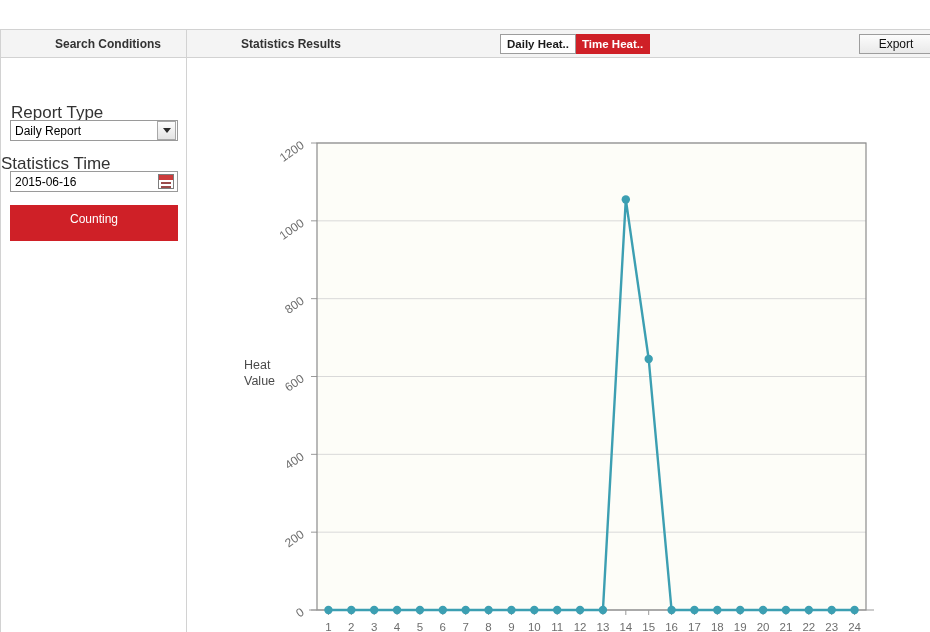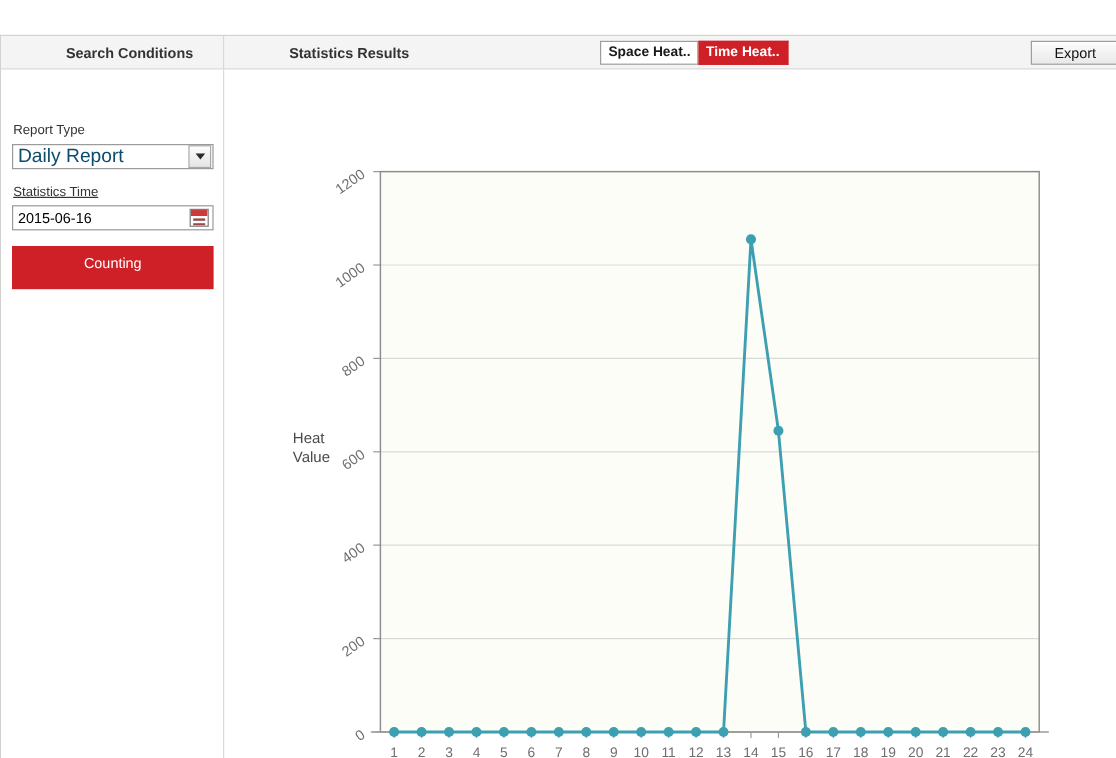--- a/index.html
+++ b/index.html
@@ -80,41 +80,41 @@
   .left-body {
     position: absolute;
     left: 0; top: 28px;
     width: 186px; height: 575px;
     border-right: 1px solid #d2d2d2;
     background: #ffffff;
   }
 
   .field-label {
     position: absolute;
-    font-size: 11px;
+    font-size: 17px;
     color: #333333;
     white-space: nowrap;
     text-align: center;
   }
   .lbl-report-type { left: 10px; top: 45px; }
-  .lbl-stats-time { left: 10px; top: 96px; text-decoration: underline; }
+  .lbl-stats-time { left: 0; top: 96px; }
 
   
   .select-box {
     position: absolute;
     left: 9px; top: 62px;
     width: 168px; height: 21px;
     border: 1px solid #9a9a9a;
     background: #ffffff;
     display: flex;
     align-items: center;
   }
   .select-value {
-    font-size: 16px;
-    color: #0c4a6e;
+    font-size: 12px;
+    color: #000000;
     padding-left: 4px;
     flex: 1;
     white-space: nowrap;
     overflow: hidden;
   }
   .select-arrow-btn {
     width: 19px; height: 19px;
     margin-right: 1px;
     background: linear-gradient(#fdfdfd, #e4e4e4);
     border: 1px solid #a8a8a8;
@@ -261,21 +261,21 @@
 
     <div class="panel-header left-header">
       <span class="panel-header-title">Search Conditions</span>
     </div>
 
     <div class="panel-header right-header">
       <span class="panel-header-title">Statistics Results</span>
 
       <div class="tabs-group">
         <div class="stat-tab inactive">
-          <span>Space Heat..</span>
+          <span>Daily Heat..</span>
         </div>
         <div class="stat-tab active">
           <span>Time Heat..</span>
         </div>
       </div>
 
       <div class="export-btn">
         <span>Export</span>
       </div>
     </div>

